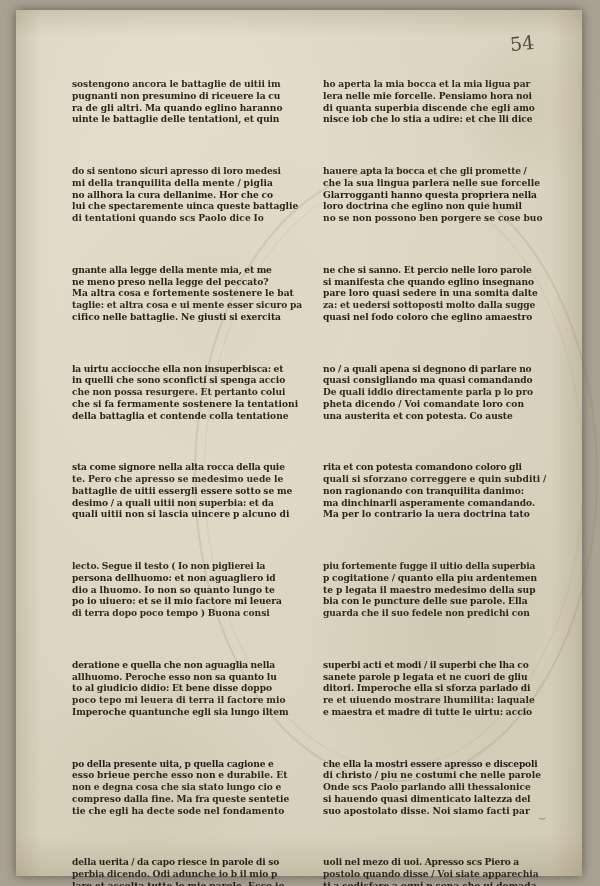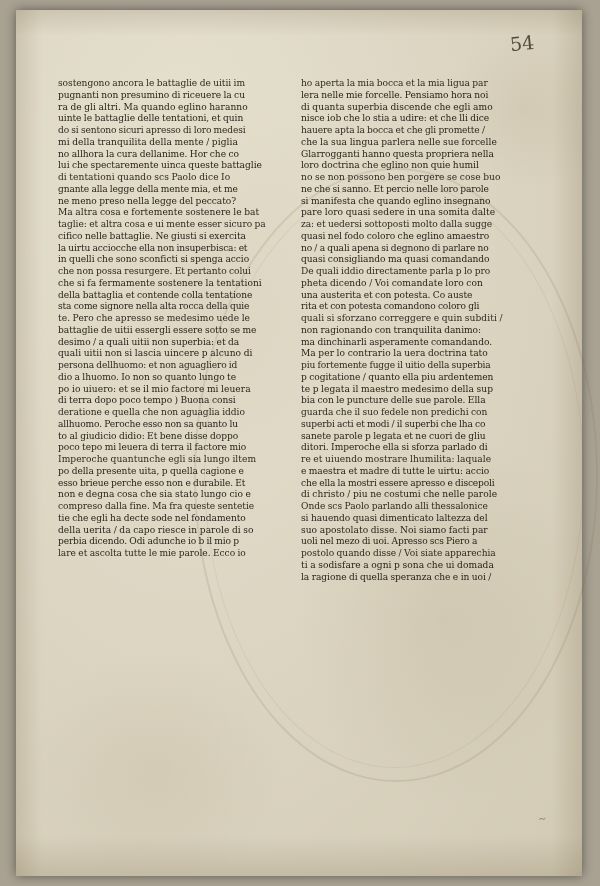--- a/index.html
+++ b/index.html
@@ -70,45 +70,46 @@
     font-family: "DejaVu Serif", serif;
     font-size: 19px;
     color: #3d3528;
     transform: rotate(-6deg);
     letter-spacing: 0px;
     opacity: 0.85;
   }
   
   #textblock {
     position: absolute;
-    left: 42px;
+    left: 56px;
     top: 68px;
     width: 492px;
     height: 690px;
     display: flex;
-    gap: 8px;
+    gap: 16px;
+    font-weight: bold;
   }
   .col {
     width: 235px;
     font-family: "DejaVu Serif", serif;
     font-size: 9.1px;
     line-height: 11.75px;
     color: #2b241b;
     text-align: justify;
     word-spacing: -0.4px;
     letter-spacing: -0.05px;
   }
   .line {
     display: block;
     white-space: nowrap;
     overflow: hidden;
   }
   
   .col .line:nth-child(3n)   { letter-spacing: 0.05px; }
-  .col .line:nth-child(5n)   { letter-spacing: -0.15px; }
+  .col .line:nth-child(5n)   { letter-spacing: -0.15px; margin-top: 40px; }
   .col .line:nth-child(7n)   { color: #241e16; }
   .col .line:nth-child(4n+1) { color: #322a20; }
 
   
   .edge-dark {
     position: absolute;
     pointer-events: none;
   }
   .edge-top { left:0; top:0; width:566px; height:26px;
     background: linear-gradient(to bottom, rgba(120,104,74,0.18), rgba(120,104,74,0)); }
@@ -171,25 +172,26 @@
           <span class="line">la uirtu acciocche ella non insuperbisca: et</span>
           <span class="line">in quelli che sono sconficti si spenga accio</span>
           <span class="line">che non possa resurgere. Et pertanto colui</span>
           <span class="line">che si fa fermamente sostenere la tentationi</span>
           <span class="line">della battaglia et contende colla tentatione</span>
           <span class="line">sta come signore nella alta rocca della quie</span>
           <span class="line">te. Pero che apresso se medesimo uede le</span>
           <span class="line">battaglie de uitii essergli essere sotto se me</span>
           <span class="line">desimo / a quali uitii non superbia: et da</span>
           <span class="line">quali uitii non si lascia uincere p alcuno di</span>
+          <span class="line">lecto. Segue il testo ( Io non piglierei la</span>
           <span class="line">persona dellhuomo: et non aguagliero id</span>
           <span class="line">dio a lhuomo. Io non so quanto lungo te</span>
           <span class="line">po io uiuero: et se il mio factore mi leuera</span>
           <span class="line">di terra dopo poco tempo ) Buona consi</span>
-          <span class="line">deratione e quella che non aguaglia iddio</span>
+          <span class="line">deratione e quella che non aguaglia nella</span>
           <span class="line">allhuomo. Peroche esso non sa quanto lu</span>
           <span class="line">to al giudicio didio: Et bene disse doppo</span>
           <span class="line">poco tepo mi leuera di terra il factore mio</span>
           <span class="line">Imperoche quantunche egli sia lungo iltem</span>
           <span class="line">po della presente uita, p quella cagione e</span>
           <span class="line">esso brieue perche esso non e durabile. Et</span>
           <span class="line">non e degna cosa che sia stato lungo cio e</span>
           <span class="line">compreso dalla fine. Ma fra queste sentetie</span>
           <span class="line">tie che egli ha decte sode nel fondamento</span>
           <span class="line">della uerita / da capo riesce in parole di so</span>

